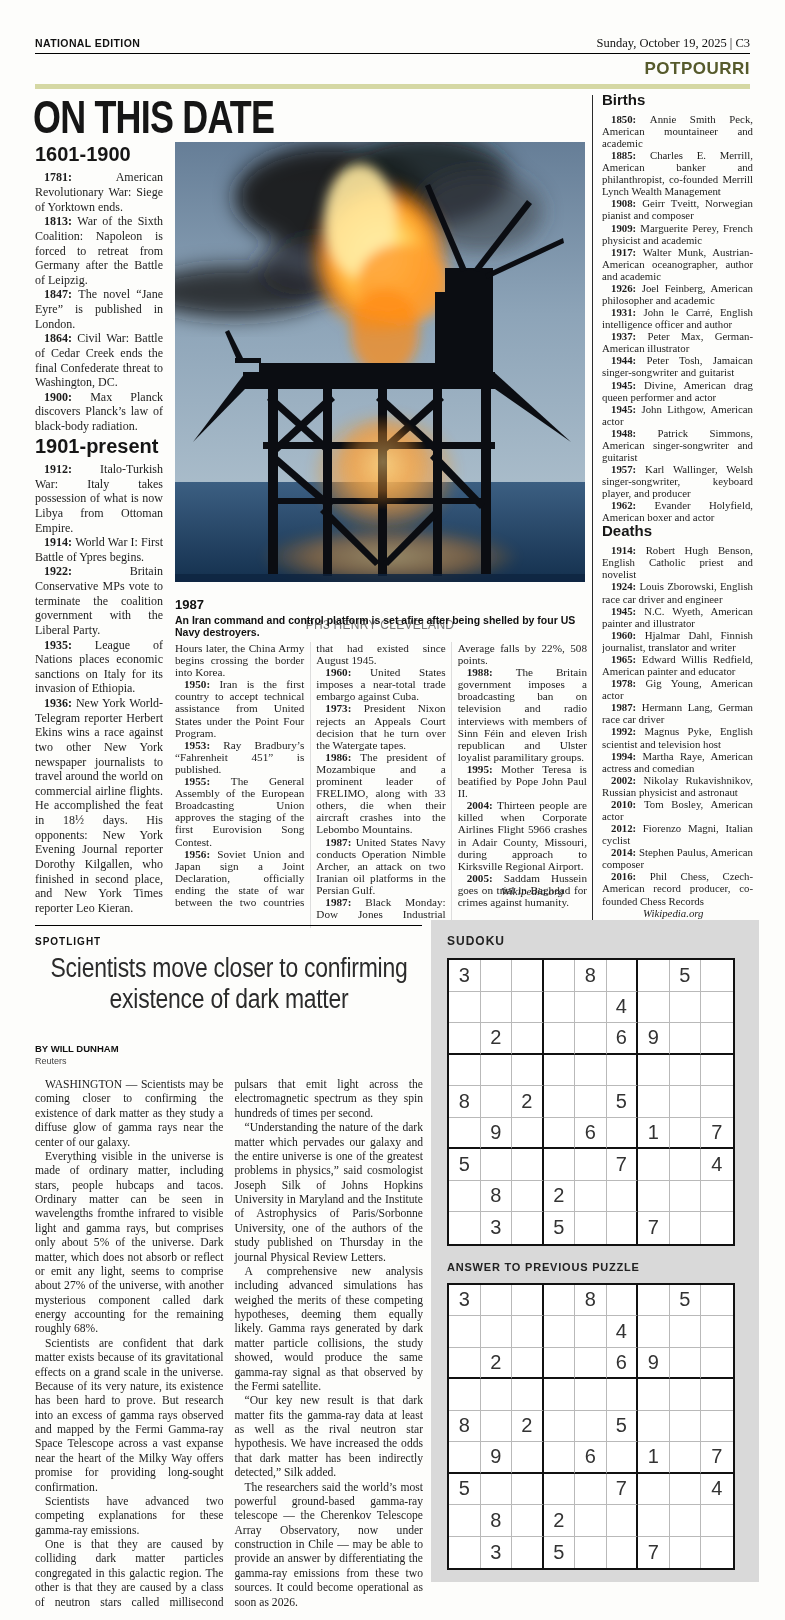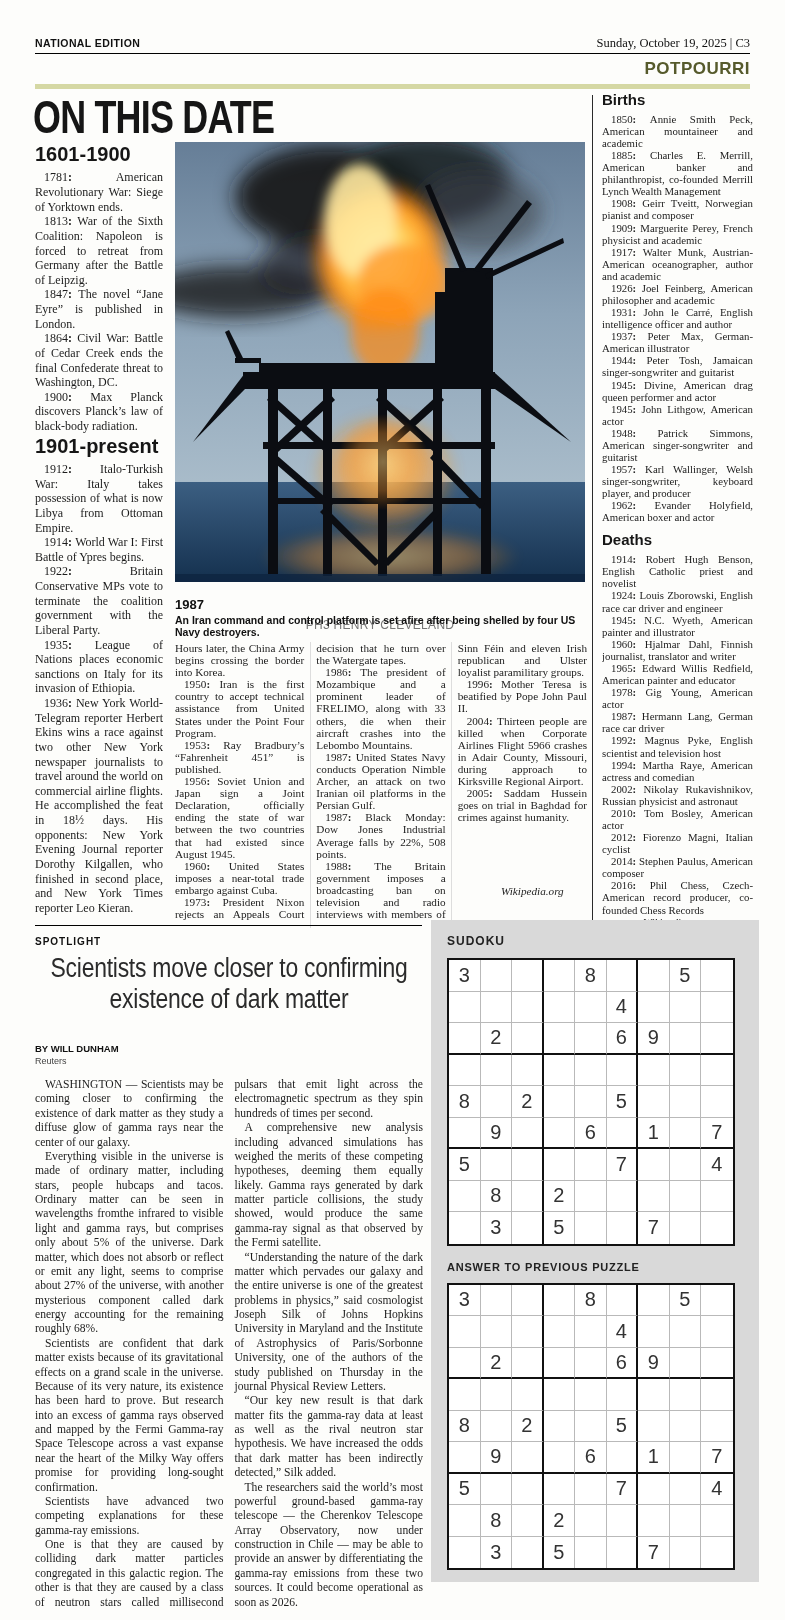--- a/index.html
+++ b/index.html
@@ -20,42 +20,42 @@
   .accent-band { position:absolute; left:35px; right:35px; top:84px; height:5px; background:var(--accent-band,#d5d8a4); }
   
   .otd-title { position:absolute; left:33px; top:90px;
     font-family:"Liberation Sans",sans-serif; font-weight:bold; font-size:46px; letter-spacing:-1px; color:#161616;
     transform:scaleX(.78); transform-origin:left top; white-space:nowrap; }
   .era-heading { font-family:"Liberation Sans",sans-serif; font-weight:bold; font-size:20px; color:#161616; margin:8px 0 4px; }
   .era-heading:first-child { margin-top:0; }
   .left-col { position:absolute; left:35px; top:142px; width:128px; height:788px; overflow:hidden;
     font-size:12px; line-height:1.22; text-align:justify; }
   .entry { text-indent:9px; margin:0; }
-  .yr { font-weight:normal; }
+  .yr { font-weight:bold; }
   .yr::after { content:": "; font-weight:bold; }
   .src { font-style:italic; text-indent:9px;padding-left:32px; }
   
   .photo { position:absolute; left:175px; top:142px; width:410px; height:440px; background:#7a90a6; }
   .photo svg { display:block; }
   .photo-credit { position:absolute; left:175px; top:586px; width:410px; text-align:center;
     font-family:"Liberation Sans",sans-serif; font-size:12px; letter-spacing:.3px; color:#777;margin-top:32px; }
   .cap-year { position:absolute; left:175px; top:597px;
     font-family:"Liberation Sans",sans-serif; font-weight:bold; font-size:13px; color:#111; }
   .cap-text { position:absolute; left:175px; top:614px; width:412px;
     font-family:"Liberation Sans",sans-serif; font-weight:bold; font-size:10.5px; color:#111; }
   .otd-cols { position:absolute; left:175px; top:642px; width:412px; height:286px; overflow:hidden;
     column-count:3; column-gap:12px; column-fill:auto; column-rule:1px solid #ddd;
     font-size:11.2px; line-height:1.08; text-align:justify; }
   .otd-cols .entry:first-of-type { text-indent:0; }
   .vrule { position:absolute; left:592px; top:95px; width:1px; height:826px; background:#2a2a2a; }
   
   .right-col { position:absolute; left:602px; top:92px; width:151px; height:830px; overflow:hidden;
     font-size:10.8px; line-height:1.12; text-align:justify; }
   .bd-heading { font-family:"Liberation Sans",sans-serif; font-weight:bold; font-size:15px; margin:0 0 4px; color:#161616; }
-  .right-col section + section .bd-heading { margin-top:9px; }
+  .right-col section + section .bd-heading { }
   
   .divider { position:absolute; left:35px; top:925px; width:387px; height:1px; background:#000; }
   .spotlight-label { position:absolute; left:35px; top:936px;
     font-family:"Liberation Sans",sans-serif; font-weight:bold; font-size:10px; letter-spacing:1px; color:#111; }
   .headline-wrap { position:absolute; left:35px; top:953px; width:388px; overflow:visible; }
   .headline { display:block; width:456px; margin-left:-34px; transform:scaleX(.85); transform-origin:center top;
     font-family:"Liberation Sans",sans-serif; font-weight:normal; font-size:27px; line-height:1.16;
     text-align:center; color:#2b2b2b; letter-spacing:-.3px; }
   .byline { position:absolute; left:35px; top:1043px;
     font-family:"Liberation Sans",sans-serif; font-weight:bold; font-size:9.5px; color:#111; }
@@ -212,36 +212,37 @@
   <div class="cap-text">An Iran command and control platform is set afire after being shelled by four US Navy destroyers.</div>
 
   <div class="otd-cols">
 
       <p class="entry"><span>Hours later, the China Army begins crossing the border into Korea.</span></p>
 
       <p class="entry"><b class="yr">1950</b><span>Iran is the first country to accept technical assistance from United States under the Point Four Program.</span></p>
 
       <p class="entry"><b class="yr">1953</b><span>Ray Bradbury’s “Fahrenheit 451” is published.</span></p>
 
+      <p class="entry"><b class="yr">1955</b><span>The General Assembly of the European Broadcasting Union approves the staging of the first Eurovision Song Contest.</span></p>
 
       <p class="entry"><b class="yr">1956</b><span>Soviet Union and Japan sign a Joint Declaration, officially ending the state of war between the two countries that had existed since August 1945.</span></p>
 
       <p class="entry"><b class="yr">1960</b><span>United States imposes a near-total trade embargo against Cuba.</span></p>
 
       <p class="entry"><b class="yr">1973</b><span>President Nixon rejects an Appeals Court decision that he turn over the Watergate tapes.</span></p>
 
       <p class="entry"><b class="yr">1986</b><span>The president of Mozambique and a prominent leader of FRELIMO, along with 33 others, die when their aircraft crashes into the Lebombo Mountains.</span></p>
 
       <p class="entry"><b class="yr">1987</b><span>United States Navy conducts Operation Nimble Archer, an attack on two Iranian oil platforms in the Persian Gulf.</span></p>
 
       <p class="entry"><b class="yr">1987</b><span>Black Monday: Dow Jones Industrial Average falls by 22%, 508 points.</span></p>
 
       <p class="entry"><b class="yr">1988</b><span>The Britain government imposes a broadcasting ban on television and radio interviews with members of Sinn Féin and eleven Irish republican and Ulster loyalist paramilitary groups.</span></p>
 
-      <p class="entry"><b class="yr">1996</b><span>Mother Teresa is beatified by Pope John Paul II.</span></p>
+      <p class="entry"><b class="yr">1995</b><span>Mother Teresa is beatified by Pope John Paul II.</span></p>
 
       <p class="entry"><b class="yr">2004</b><span>Thirteen people are killed when Corporate Airlines Flight 5966 crashes in Adair County, Missouri, during approach to Kirksville Regional Airport.</span></p>
 
       <p class="entry"><b class="yr">2005</b><span>Saddam Hussein goes on trial in Baghdad for crimes against humanity.</span></p>
 
     </div>
   <p class="src" style="position:absolute;left:460px;top:885px;font-size:11.2px;">Wikipedia.org</p>
 
   <div class="vrule"></div>
 
@@ -327,23 +328,23 @@
       <p>WASHINGTON — Scientists may be coming closer to confirming the existence of dark matter as they study a diffuse glow of gamma rays near the center of our galaxy.</p>
 
       <p>Everything visible in the universe is made of ordinary matter, including stars, people hubcaps and tacos. Ordinary matter can be seen in wavelengths fromthe infrared to visible light and gamma rays, but comprises only about 5% of the universe. Dark matter, which does not absorb or reflect or emit any light, seems to comprise about 27% of the universe, with another mysterious component called dark energy accounting for the remaining roughly 68%.</p>
 
       <p>Scientists are confident that dark matter exists because of its gravitational effects on a grand scale in the universe. Because of its very nature, its existence has been hard to prove. But research into an excess of gamma rays observed and mapped by the Fermi Gamma-ray Space Telescope across a vast expanse near the heart of the Milky Way offers promise for providing long-sought confirmation.</p>
 
       <p>Scientists have advanced two competing explanations for these gamma-ray emissions.</p>
 
       <p>One is that they are caused by colliding dark matter particles congregated in this galactic region. The other is that they are caused by a class of neutron stars called millisecond pulsars that emit light across the electromagnetic spectrum as they spin hundreds of times per second.</p>
 
+      <p>“Understanding the nature of the dark matter which pervades our galaxy and the entire universe is one of the greatest problems in physics,” said cosmologist Joseph Silk of Johns Hopkins University in Maryland and the Institute of Astrophysics of Paris/Sorbonne University, one of the authors of the study published on Thursday in the journal Physical Review Letters.</p>
+
       <p>A comprehensive new analysis including advanced simulations has weighed the merits of these competing hypotheses, deeming them equally likely. Gamma rays generated by dark matter particle collisions, the study showed, would produce the same gamma-ray signal as that observed by the Fermi satellite.</p>
-
-      <p>“Understanding the nature of the dark matter which pervades our galaxy and the entire universe is one of the greatest problems in physics,” said cosmologist Joseph Silk of Johns Hopkins University in Maryland and the Institute of Astrophysics of Paris/Sorbonne University, one of the authors of the study published on Thursday in the journal Physical Review Letters.</p>
 
       <p>“Our key new result is that dark matter fits the gamma-ray data at least as well as the rival neutron star hypothesis. We have increased the odds that dark matter has been indirectly detected,” Silk added.</p>
 
       <p>The researchers said the world’s most powerful ground-based gamma-ray telescope — the Cherenkov Telescope Array Observatory, now under construction in Chile — may be able to provide an answer by differentiating the gamma-ray emissions from these two sources. It could become operational as soon as 2026.</p>
 
     </div>
 
   <div class="sudoku-panel">
     <div class="sudoku-label">SUDOKU</div>
     <div class="sgrid" id="sudoku-grid-puzzle">

